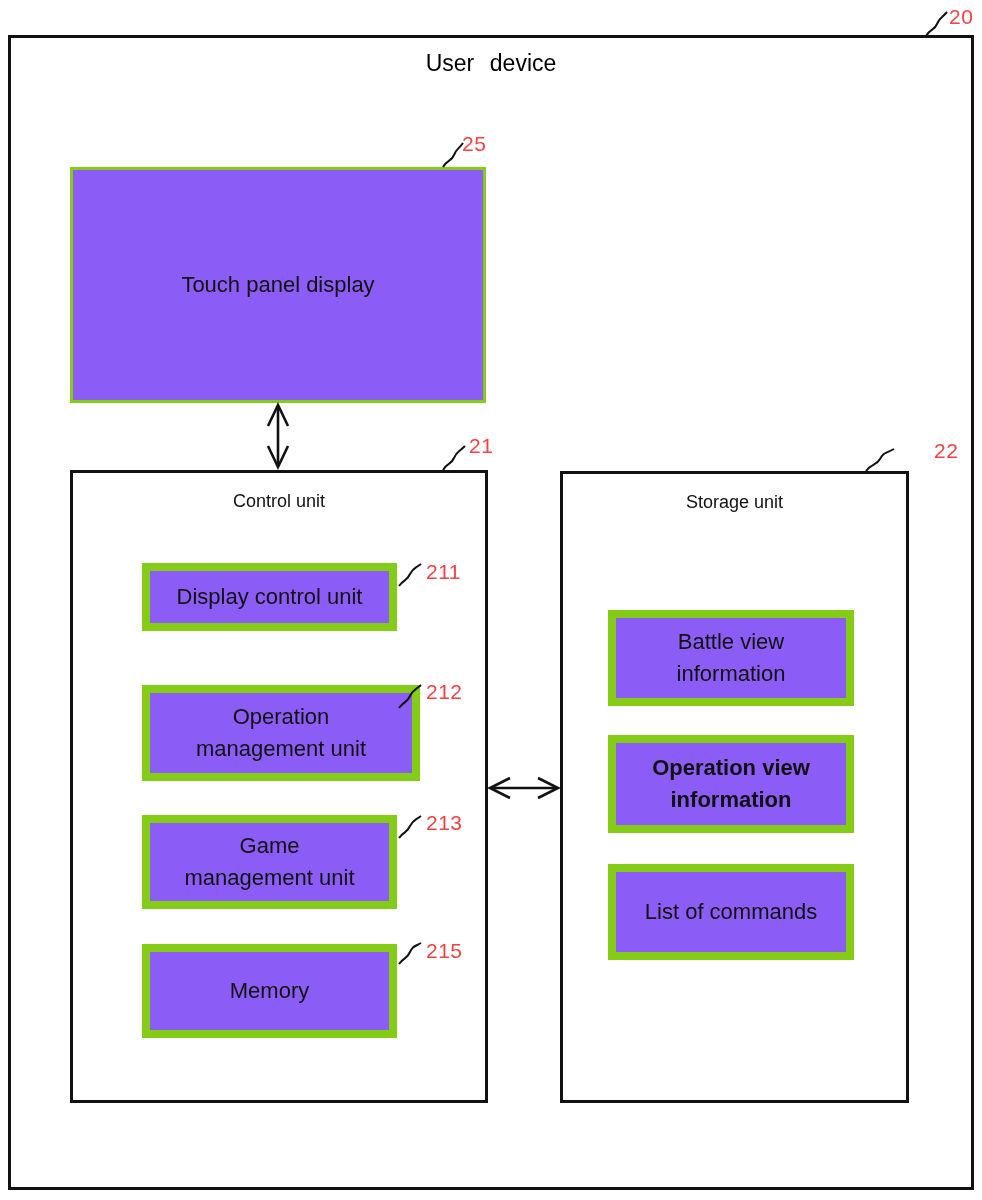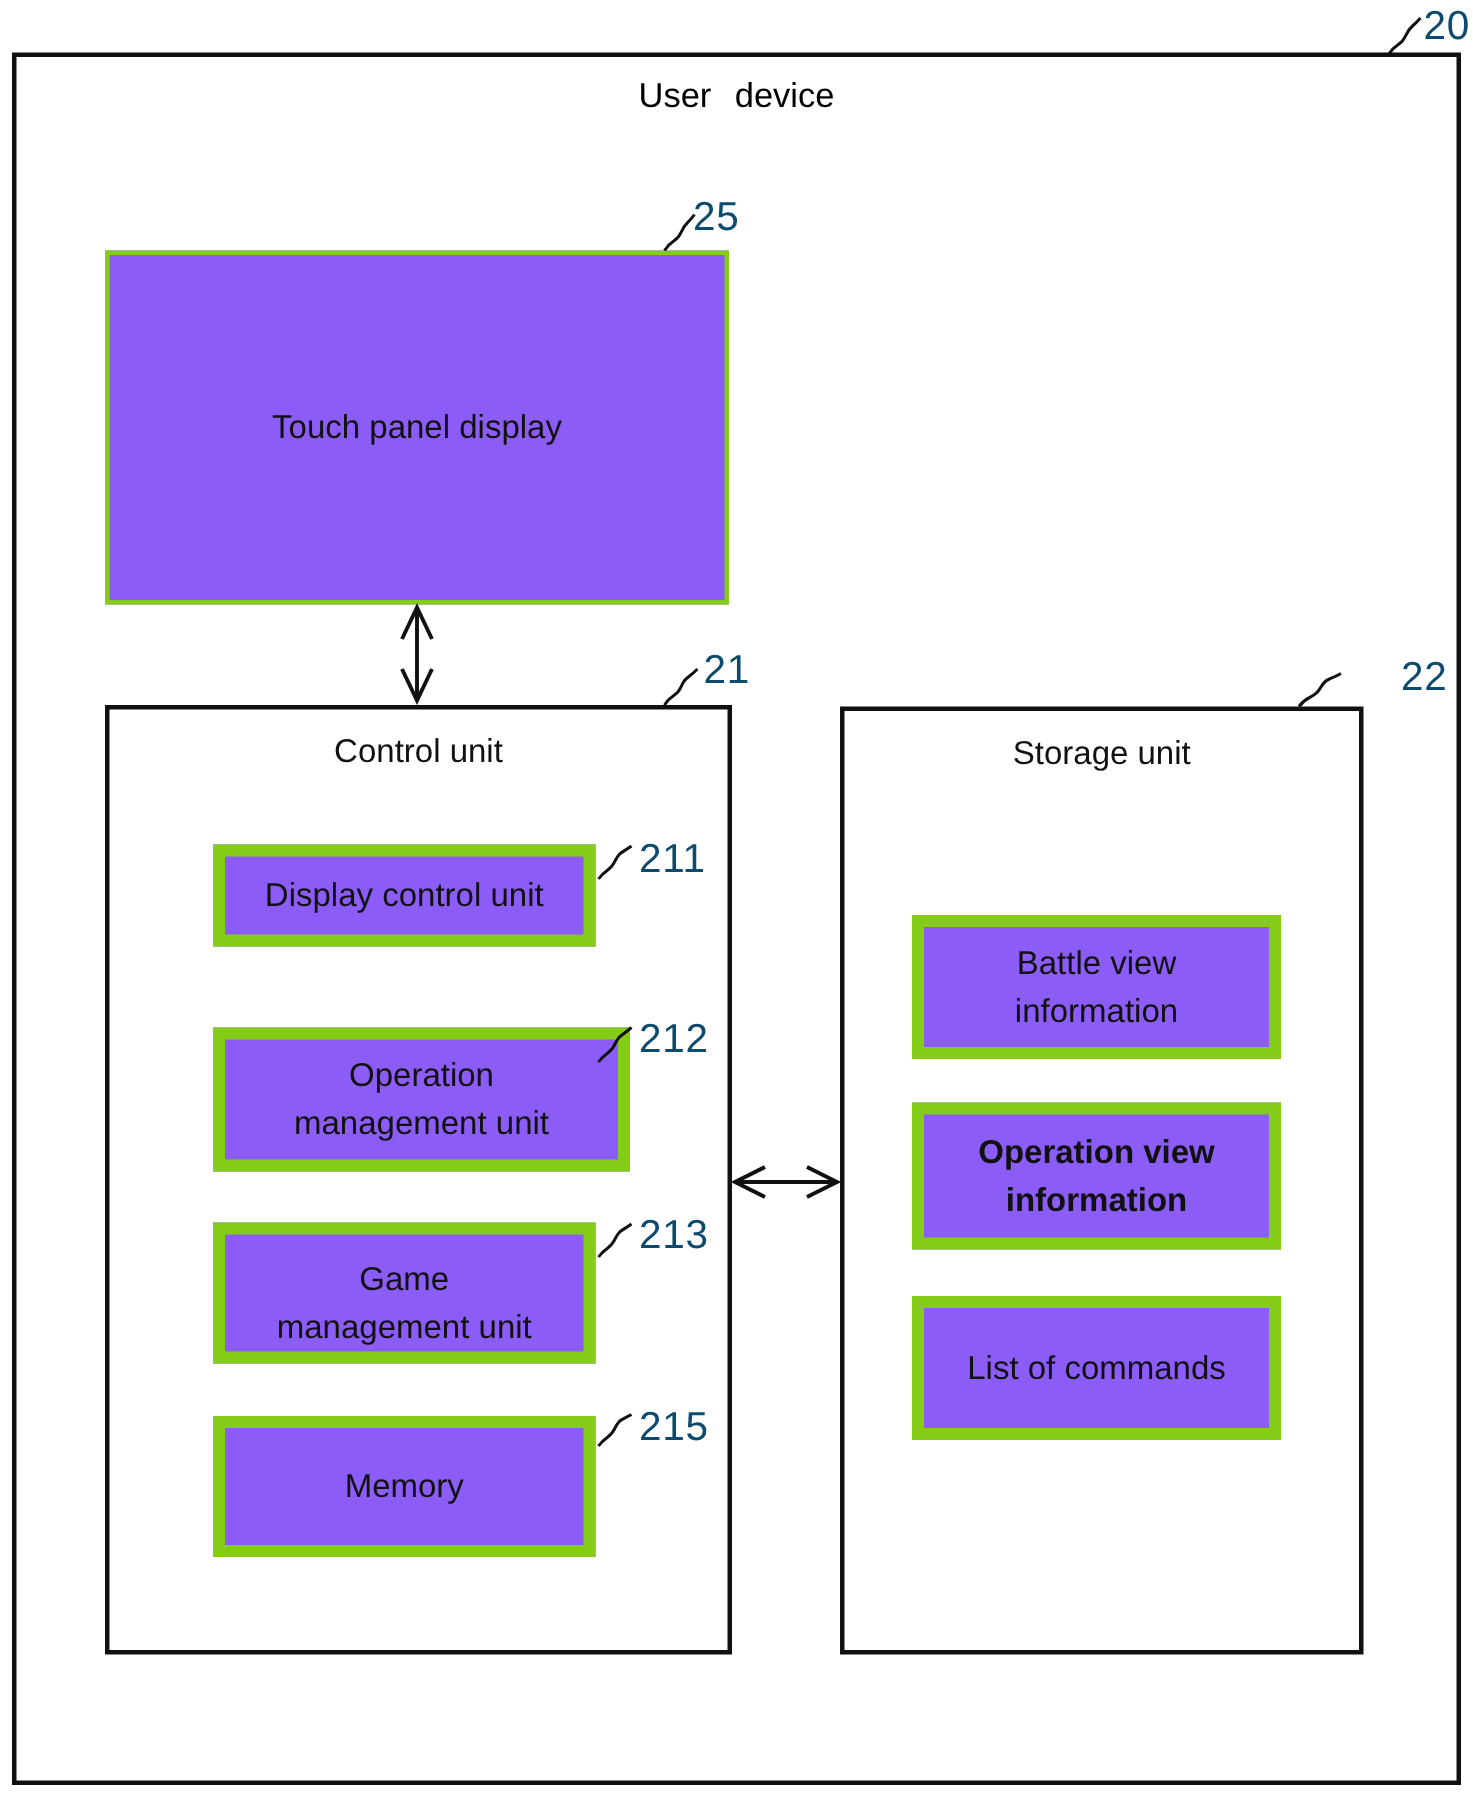--- a/index.html
+++ b/index.html
@@ -52,29 +52,29 @@
     position: absolute;
     box-sizing: border-box;
     background: #ffffff;
     border: 3px solid #111111;
   }
   .unit-title {
     position: absolute;
     left: 0; top: 13px;
     width: 100%;
     text-align: center;
-    font-size: 22px;
+    font-size: 18px;
     line-height: 30px;
   }
   .label-line { display: block; }
   .ref-num {
     position: absolute;
-    font-size: 27px;
+    font-size: 21px;
     line-height: 30px;
-    color: #0c4a6e;
+    color: #ef4444;
     letter-spacing: 0.5px;
     white-space: nowrap;
   }
   .overlay-svg {
     position: absolute;
     left: 0; top: 0;
     width: 982px;
     height: 1200px;
     pointer-events: none;
   }
@@ -102,21 +102,21 @@
     <span class="label-line">Display control unit</span>
   </div>
   <div class="ref-num" style="left:426px; top:557px;">211</div>
 
   <div class="box" style="left:142px; top:685px; width:278px; height:96px;">
     <span class="label-line">Operation</span>
     <span class="label-line">management unit</span>
   </div>
   <div class="ref-num" style="left:426px; top:677px;">212</div>
 
-  <div class="box" style="left:142px; top:815px; width:255px; height:94px;justify-content:flex-end;">
+  <div class="box" style="left:142px; top:815px; width:255px; height:94px;">
     <span class="label-line">Game</span>
     <span class="label-line">management unit</span>
   </div>
   <div class="ref-num" style="left:426px; top:808px;">213</div>
 
   <div class="box" style="left:142px; top:944px; width:255px; height:94px;">
     <span class="label-line">Memory</span>
   </div>
   <div class="ref-num" style="left:426px; top:936px;">215</div>
 

